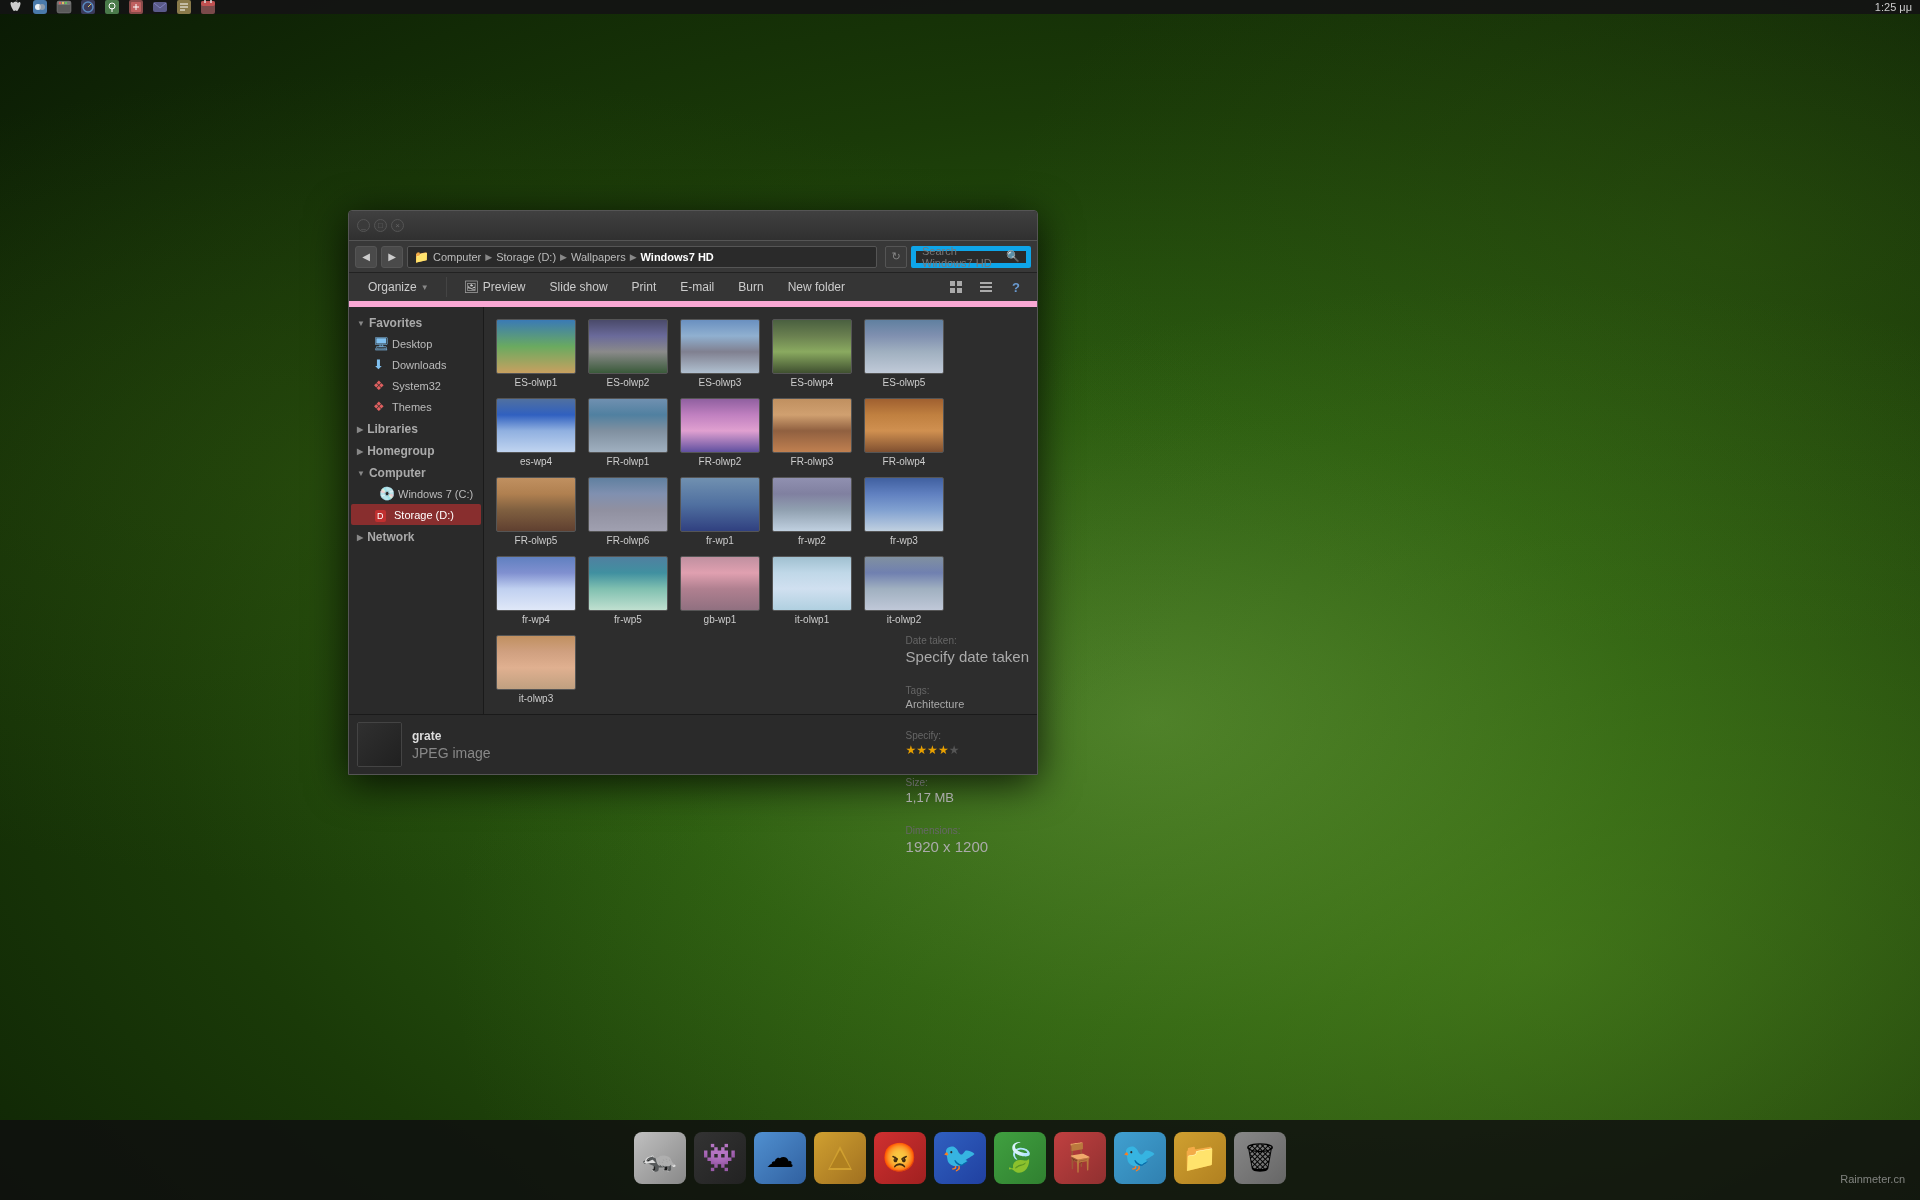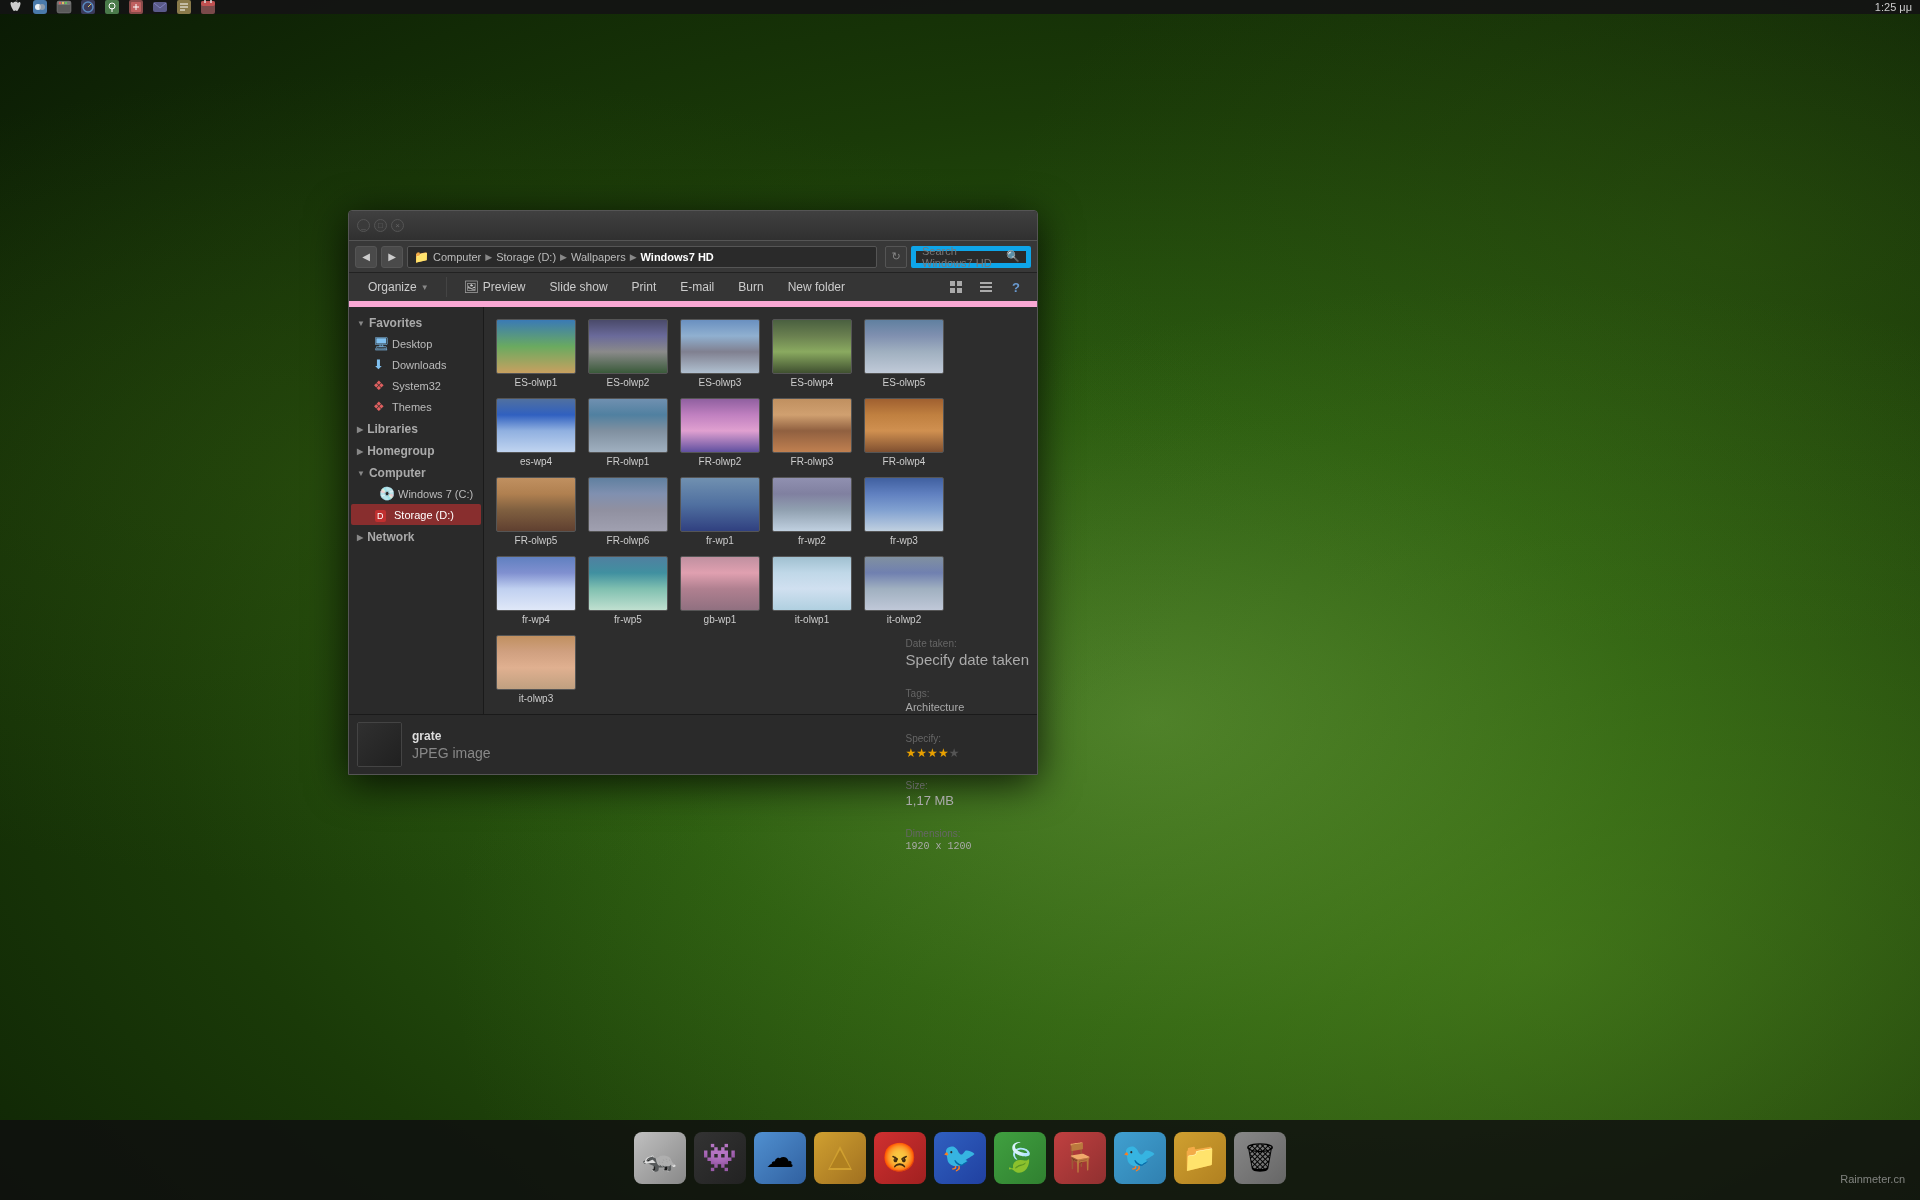--- a/index.html
+++ b/index.html
@@ -792,21 +792,21 @@
         <span>
           <span class="star">★</span><span class="star">★</span><span class="star">★</span><span class="star">★</span><span class="star-empty">★</span>
         </span>
       </div>
       <div class="status-detail-item">
         <span class="status-detail-label">Size:</span>
         <span style="font-size:13px;color:#aaa;">1,17 MB</span>
       </div>
       <div class="status-detail-item">
         <span class="status-detail-label">Dimensions:</span>
-        <span style="font-size:10px;color:#aaa;font-family:Liberation Mono, monospace;">1920 x 1200</span>
+        <span style="font-size:15px;color:#aaa;">1920 x 1200</span>
       </div>
     </div>
   </div>
 
 </div>
 
 <div class="bottom-dock">
   <div class="dock-icon dock-badger" title="Badger">🦡</div>
   <div class="dock-icon dock-monster" title="Monster">👾</div>
   <div class="dock-icon dock-cloud" title="Cloud">☁</div>

